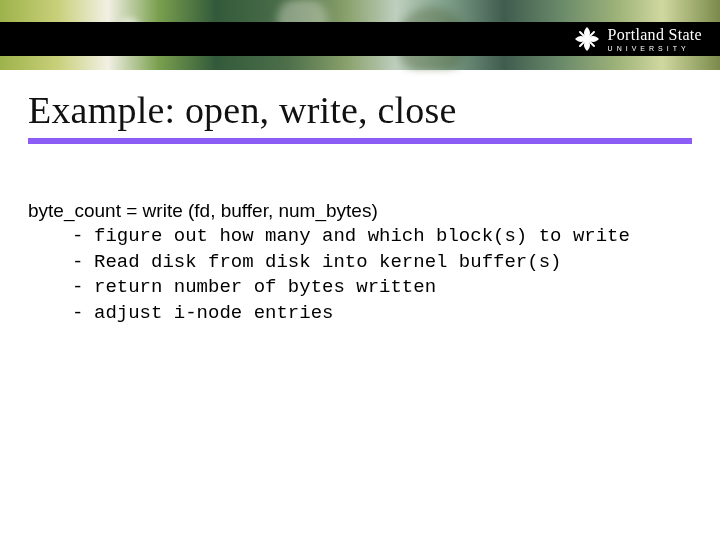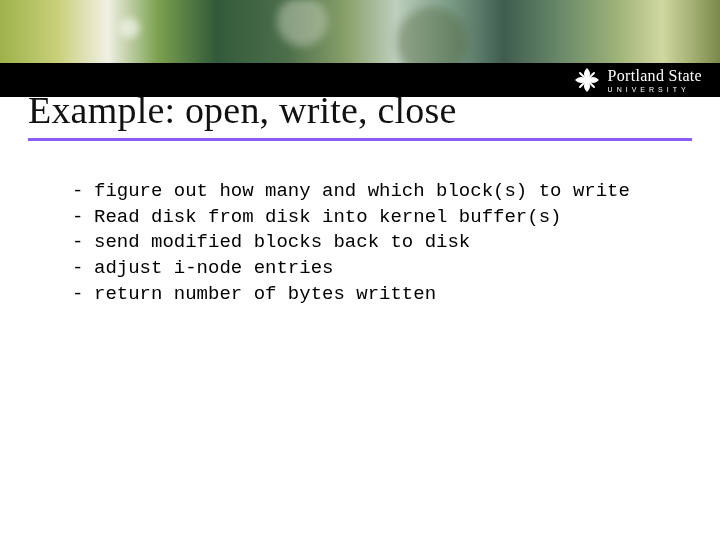--- a/index.html
+++ b/index.html
@@ -27,21 +27,20 @@
   }
   .banner-stripe {
     position: absolute;
     left: 0; right: 0;
     top: 22px;
     height: 34px;
     background: #000;
     display: flex;
     justify-content: flex-end;
     padding-right: 18px;
-    margin-top: 41px;
   }
   .psu-logo {
     display: flex;
     align-items: center;
     gap: 8px;
     color: #fff;
   }
   .psu-mark svg { display: block; }
   .psu-text { display: flex; flex-direction: column; line-height: 1; }
   .psu-name { font-family: Georgia, 'Times New Roman', serif; font-size: 16px; letter-spacing: 0.3px; }
@@ -49,22 +48,22 @@
 
   .content {
     padding: 18px 28px 0 28px;
   }
   .title {
     font-family: Garamond, 'Times New Roman', Georgia, serif;
     font-size: 38px;
     font-weight: 400;
     color: #111;
     padding-bottom: 6px;
-    border-bottom: 3px solid #8b5cf6;
-    margin-bottom: 38px;
+    border-bottom: 6px solid #8b5cf6;
+    margin-bottom: 56px;
     letter-spacing: 0.2px;
   }
   .code-line {
     font-size: 19px;
     margin-bottom: 2px;
   }
   .bullets {
     list-style: none;
     padding-left: 66px;
     font-family: Liberation Mono, monospace;
@@ -99,21 +98,21 @@
         <span class="psu-name">Portland State</span>
         <span class="psu-sub">UNIVERSITY</span>
       </span>
     </div>
   </div>
 </div>
 
 <div class="content">
   <h1 class="title">Example: open, write, close</h1>
 
+  <div class="code-line">byte_count = write (fd, buffer, num_bytes)</div>
 
   <ul class="bullets">
     <li>figure out how many and which block(s) to write</li>
     <li>Read disk from disk into kernel buffer(s)</li>
-    <li>send modified blocks back to disk</li>
+    <li>return number of bytes written</li>
     <li>adjust i-node entries</li>
-    <li>return number of bytes written</li>
   </ul>
 </div>
 
 </body></html>

